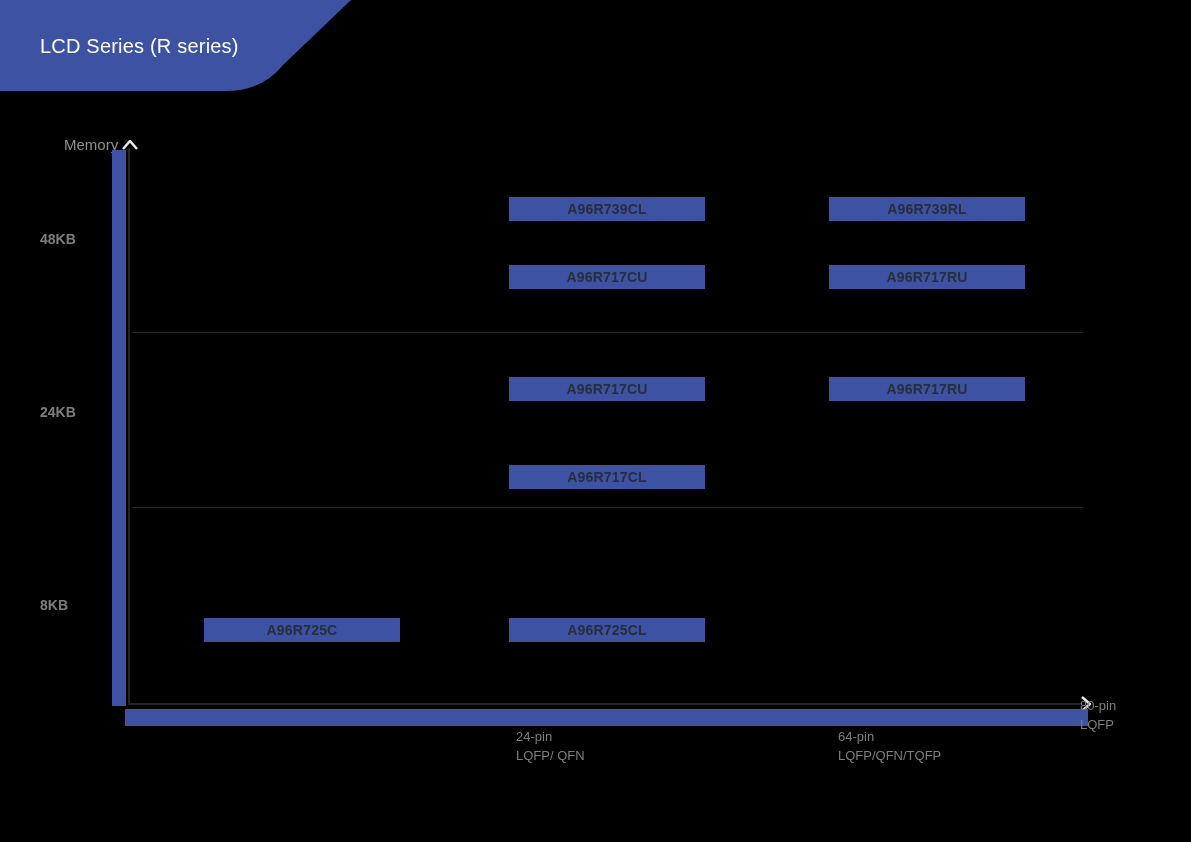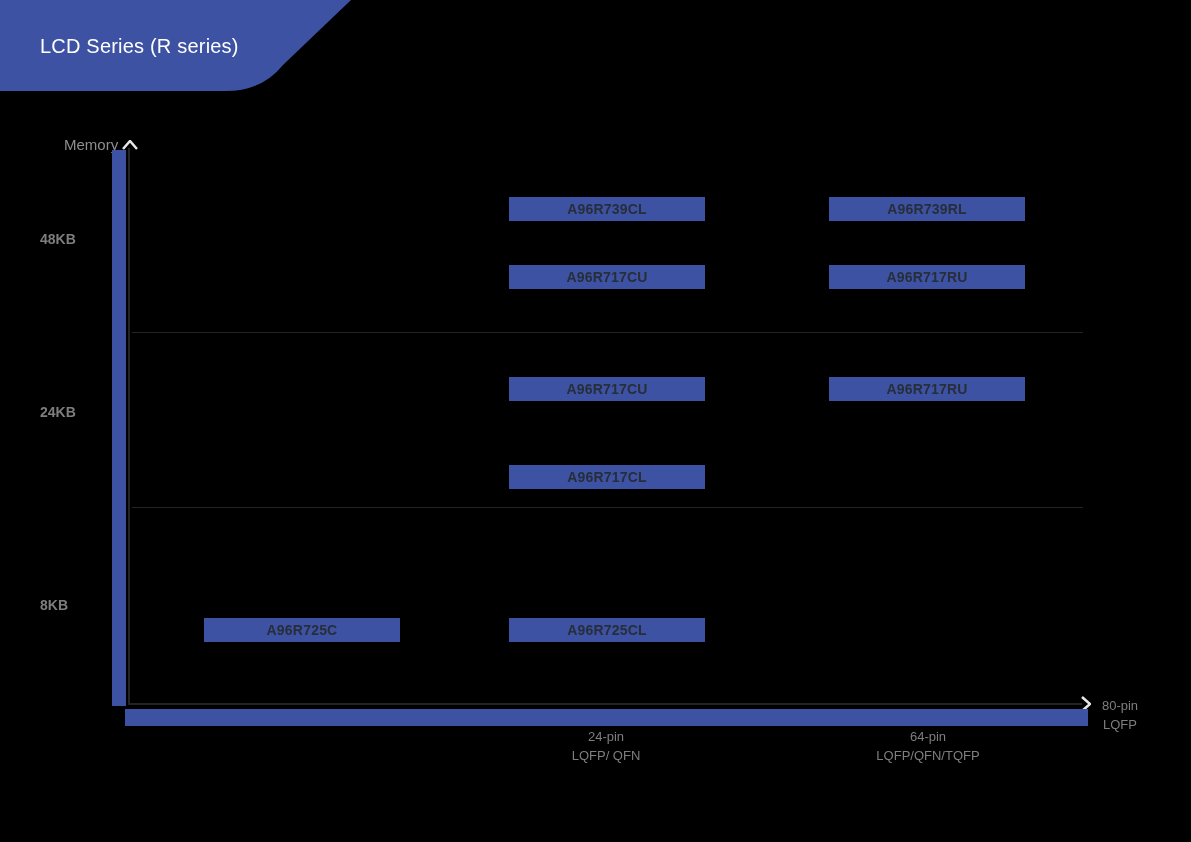--- a/index.html
+++ b/index.html
@@ -104,21 +104,20 @@
   .col-3 { left: 829px; }
   .row-1 { top: 197px; }
   .row-2 { top: 265px; }
   .row-3 { top: 377px; }
   .row-4 { top: 465px; }
   .row-5 { top: 618px; }
   .x-tick {
     position: absolute;
     width: 180px;
     top: 727px;
-    text-align: center;
     font-size: 13px;
     line-height: 19px;
     color: var(--gray);
   }
   .xt-48 { left: 516px; }
   .xt-64 { left: 838px; }
   .xt-80 {
     left: 1080px;
     top: 696px;
     width: 80px;

